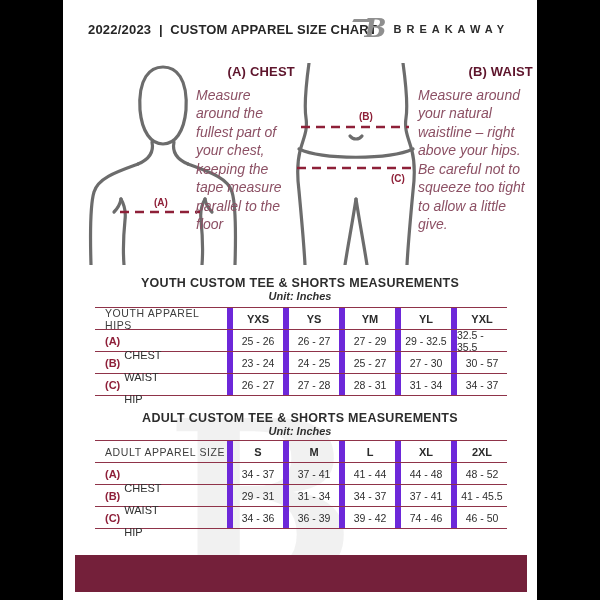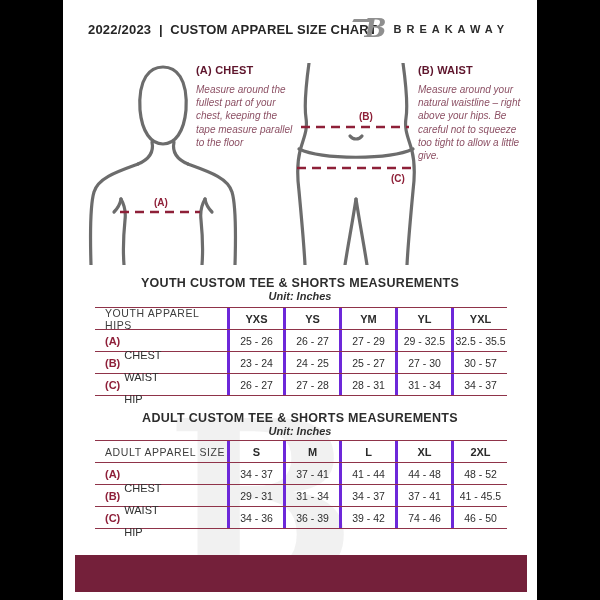--- a/index.html
+++ b/index.html
@@ -11,34 +11,34 @@
   .hdr-title{position:absolute;left:25px;top:22px;font-size:13px;font-weight:bold;color:#262626;letter-spacing:.2px;white-space:pre;}
   .brand{position:absolute;right:28px;top:15px;display:flex;align-items:center;gap:9px;}
   .logo{position:relative;width:26px;height:28px;}
   .logo .b{position:absolute;left:6px;top:-2px;font-family:"DejaVu Serif",serif;font-style:italic;font-weight:bold;font-size:26px;color:#8f8f8f;}
   .logo .bar{position:absolute;left:-6px;top:4px;width:20px;height:3px;background:#8f8f8f;transform:skewX(-28deg);}
   .brand-name{font-size:11px;font-weight:bold;letter-spacing:5px;color:#2b2b2b;}
 
   
   .fig{position:absolute;}
   .inst{position:absolute;}
-  .inst-title{font-size:11px;font-weight:bold;color:#5e152c;letter-spacing:.2px;margin:0 0 7px 0;}
-  .inst-text{font-size:10px;font-style:italic;line-height:1.32;color:#8c5064;margin:0;}
+  .inst-title{font-size:13px;font-weight:bold;color:#5e152c;letter-spacing:.2px;margin:0 0 7px 0;text-align:right;}
+  .inst-text{font-size:14px;font-style:italic;line-height:1.32;color:#8c5064;margin:0;}
 
   
   .sec-title{position:absolute;left:0;width:474px;text-align:center;font-size:12.5px;font-weight:bold;color:#2d2d2d;letter-spacing:.3px;}
   .sec-unit{position:absolute;left:0;width:474px;text-align:center;font-size:11px;font-style:italic;font-weight:600;color:#2f2f2f;}
 
   
   .sizes-table{position:absolute;left:32px;width:412px;border-top:1.4px solid #8f3349;}
   .t-row{display:flex;height:22px;border-bottom:1.4px solid #8f3349;}
   .t-cell{display:flex;align-items:center;height:100%;}
   .t-label{width:132px;padding-left:10px;font-size:11px;color:#2f2f2f;}
   .t-head .t-label{font-size:10.5px;letter-spacing:.6px;color:#3d3d3d;}
-  .t-val{width:56px;justify-content:center;border-left:3px solid #6d28d9;font-size:10.5px;color:#2f2f2f;}
+  .t-val{width:56px;justify-content:center;border-left:6px solid #6d28d9;font-size:10.5px;color:#2f2f2f;}
   .t-head .t-val{font-weight:bold;font-size:11px;color:#2b2b2b;}
   .prefix{color:#8e1f39;font-weight:bold;margin-right:4px;}
   .rowlab{color:#2f2f2f;margin-top:28px;}
 
   .watermark{position:absolute;left:103px;top:408px;font-family:"DejaVu Serif",serif;font-weight:bold;font-size:225px;line-height:.85;color:rgba(60,60,60,0.07);pointer-events:none;}
   .footer-bar{position:absolute;left:12px;top:555px;width:452px;height:37px;background:#74203a;}
 </style>
 </head>
 <body>
 

